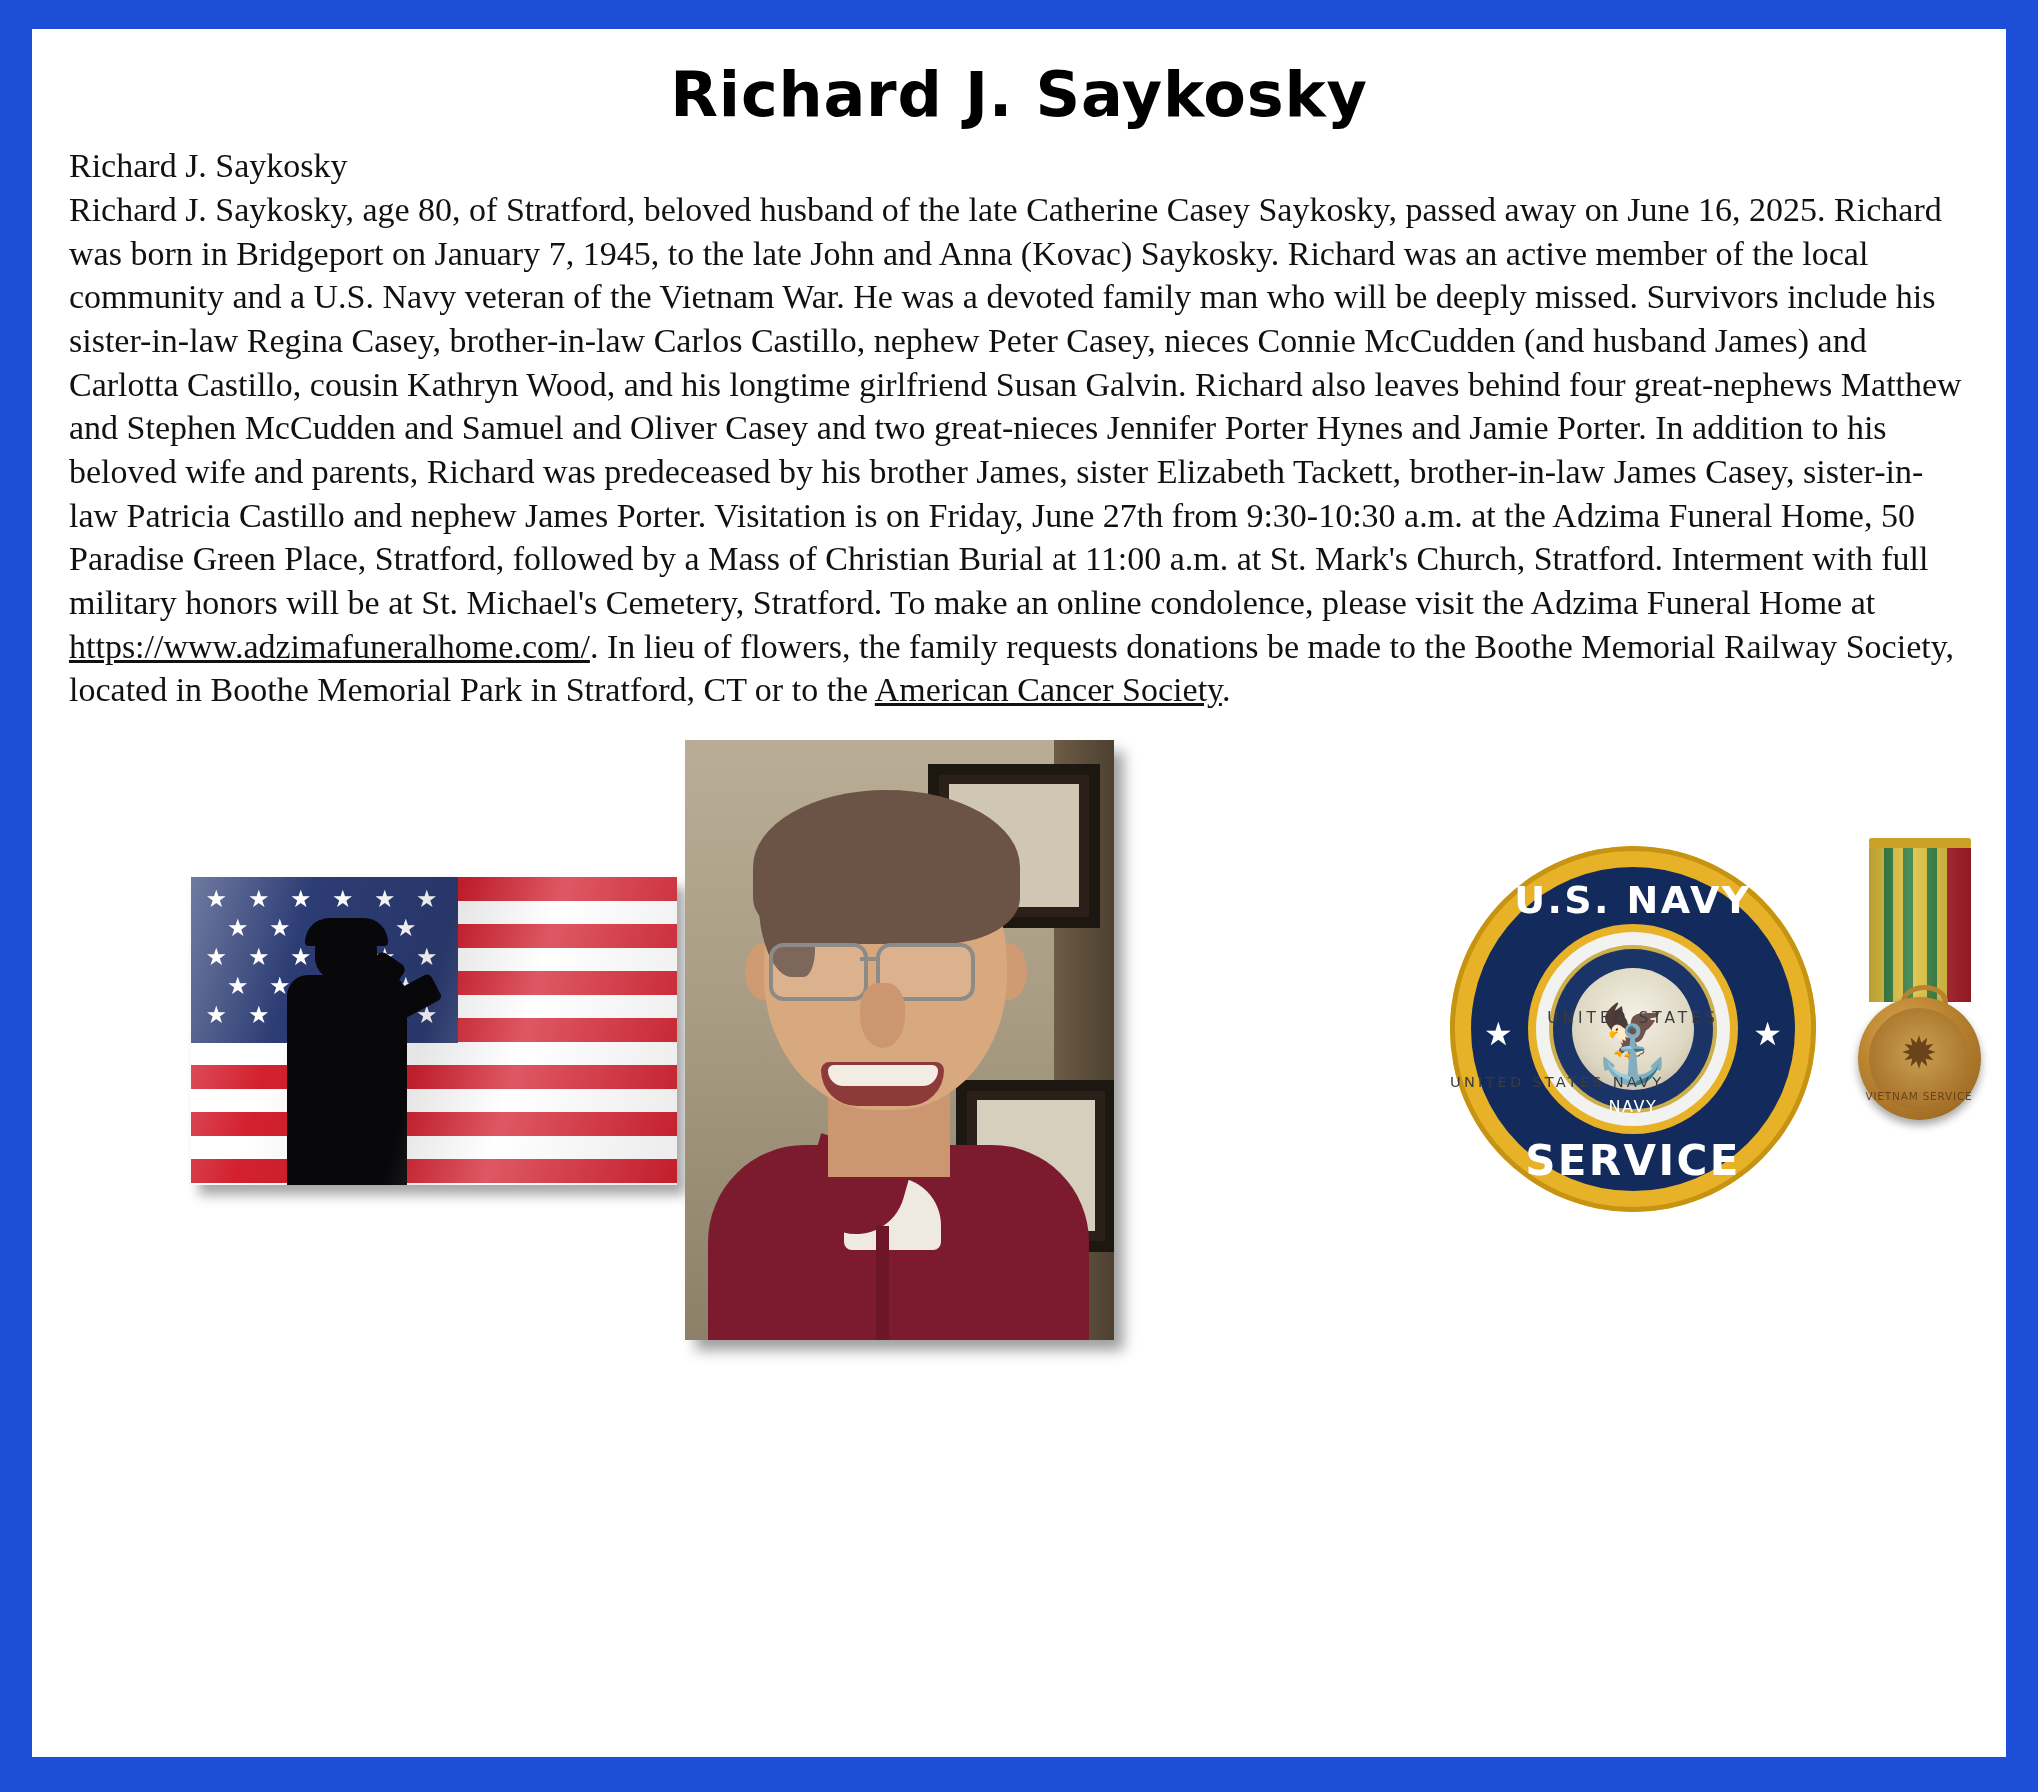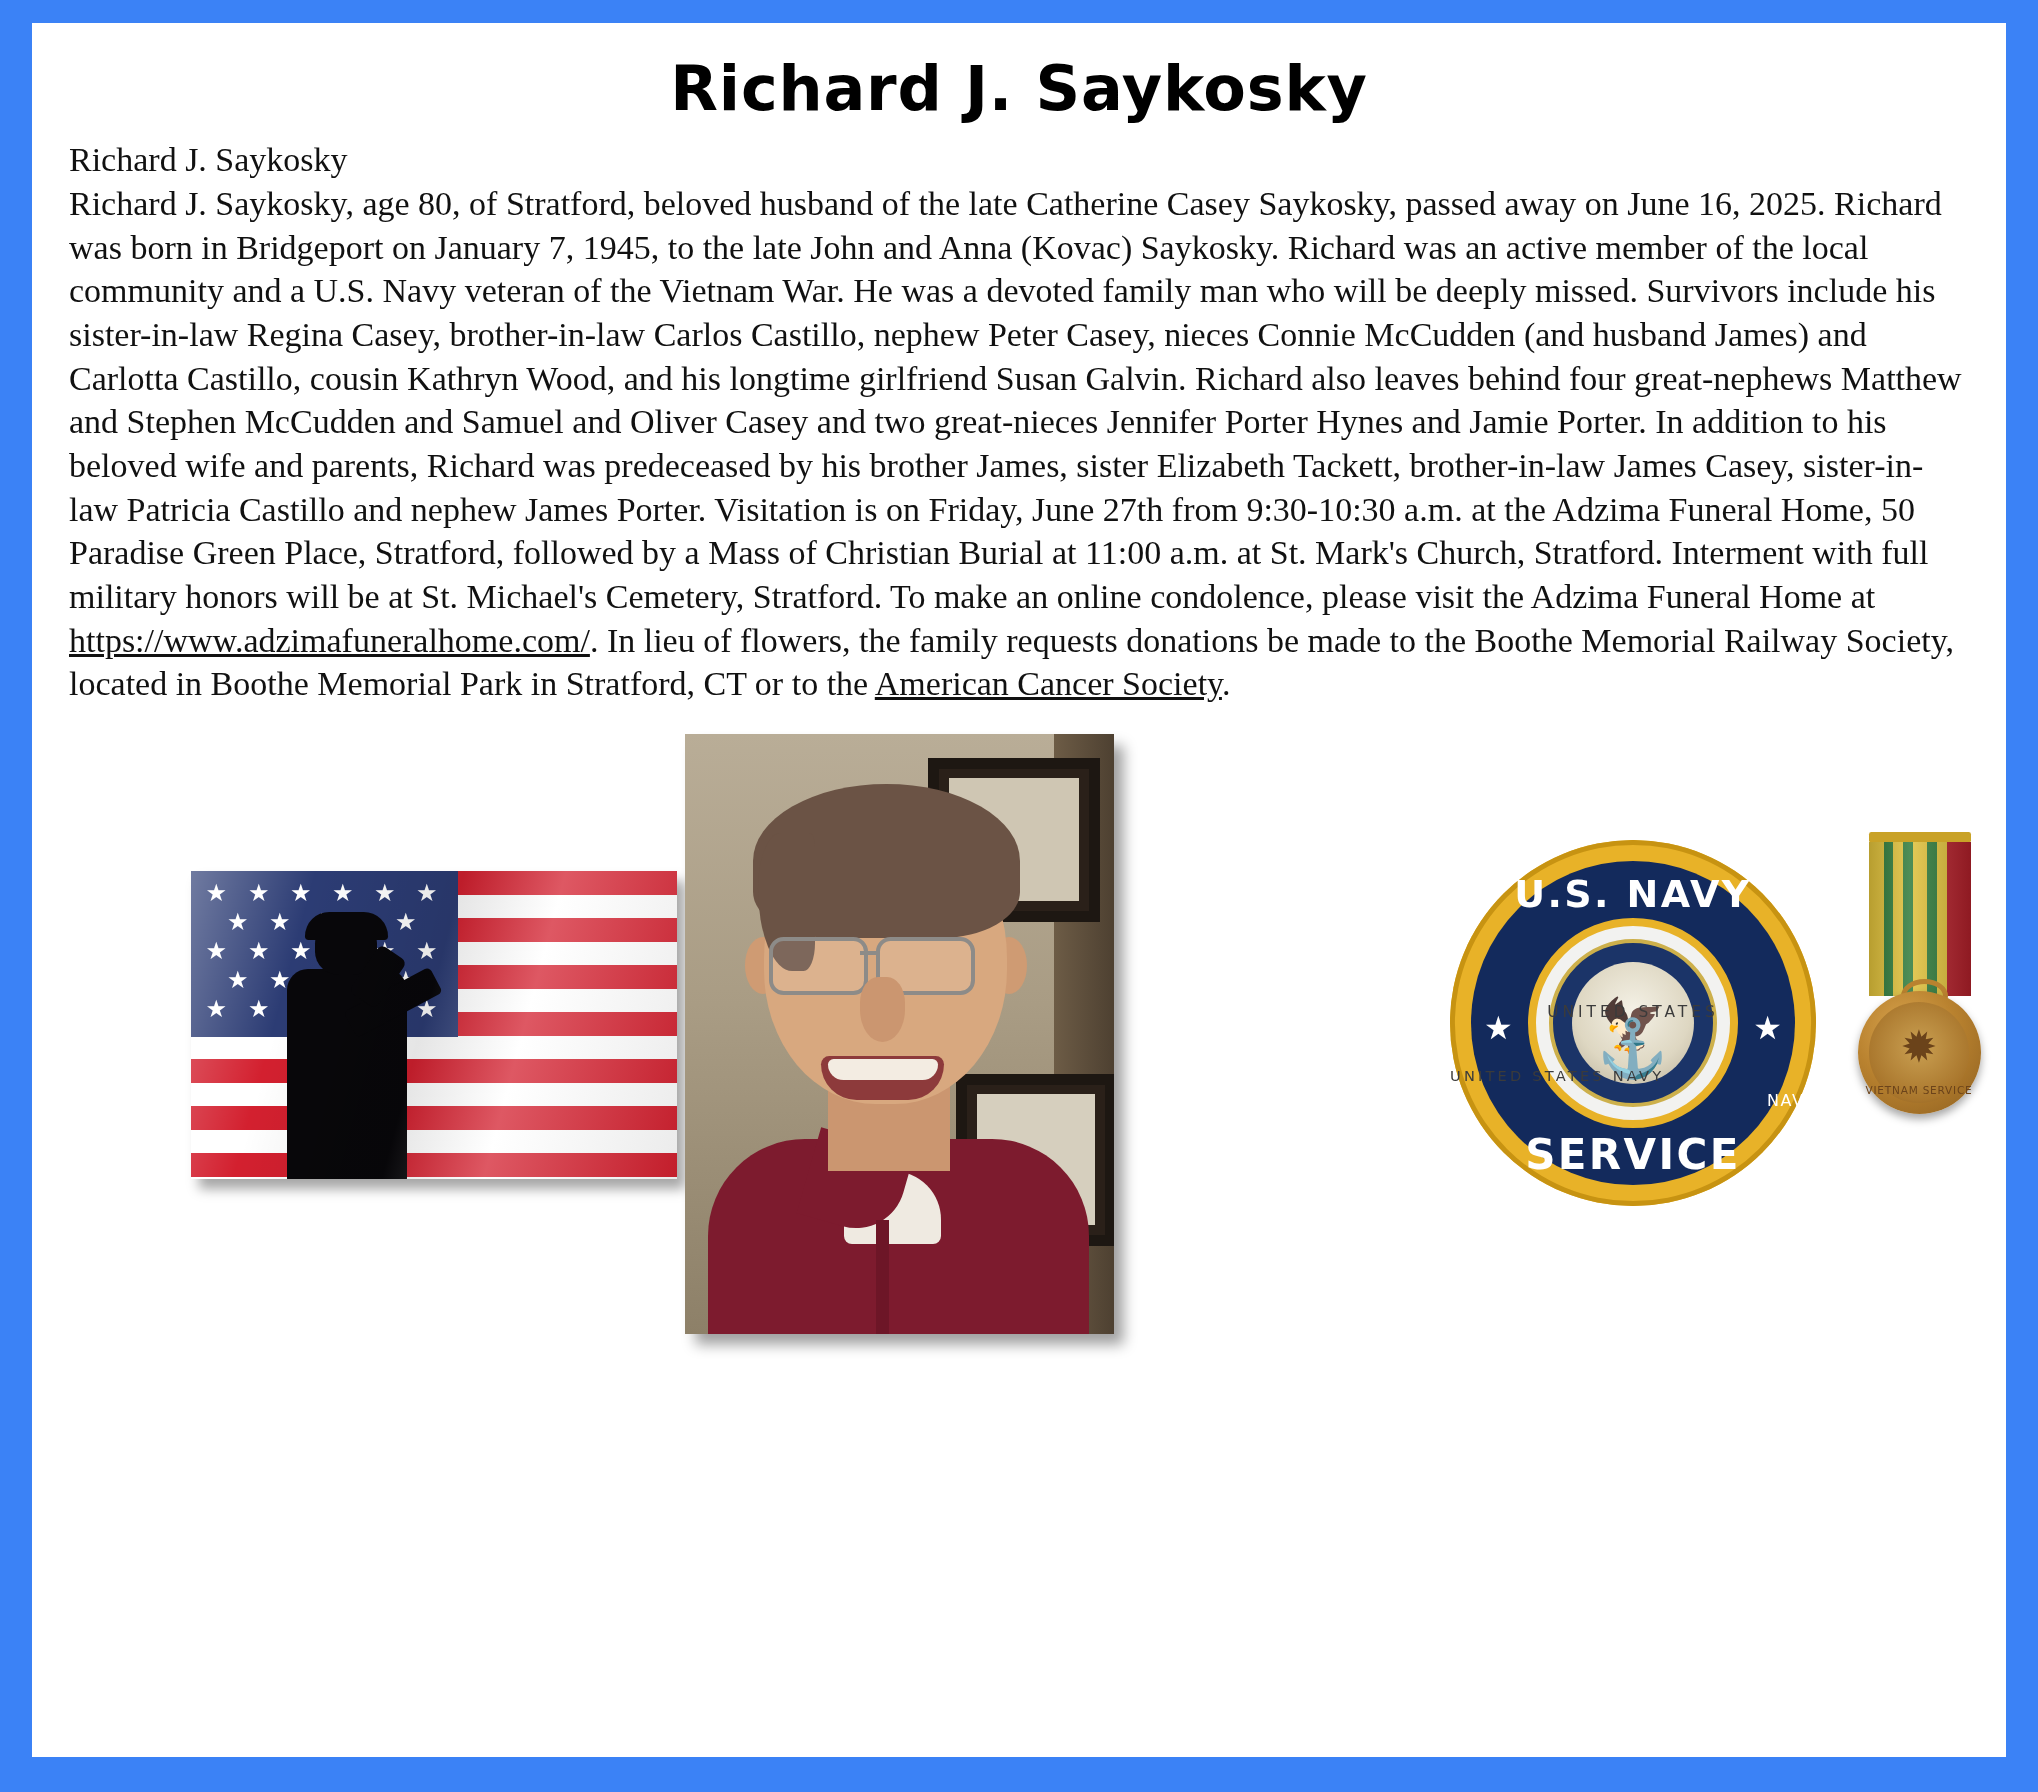--- a/index.html
+++ b/index.html
@@ -8,23 +8,23 @@
     background: #6b21c8;
   }
   body {
     width: 2038px;
     height: 1793px;
     font-family: "Liberation Serif", serif;
   }
   .page {
     width: 2038px;
     height: 1793px;
-    background: #3b82f6;
+    background: #1d4ed8;
     box-sizing: border-box;
-    padding: 23px 32px 36px 32px;
+    padding: 29px 32px 36px 32px;
   }
   .sheet {
     background: #ffffff;
     width: 100%;
     height: 100%;
     box-sizing: border-box;
     padding: 27.5px 37px 16px 37px;
     position: relative;
     overflow: hidden;
   }
@@ -295,21 +295,21 @@
     left: 0; right: 0;
     text-align: center;
     font-family: "DejaVu Sans", sans-serif;
     font-weight: bold;
     color: #ffffff;
     letter-spacing: 2.4px;
   }
   .seal .top-text { top: 32px; font-size: 38px; }
   .seal .bottom-text { bottom: 27.5px; font-size: 42px; }
   .seal .mini-text {
-    position:absolute; left:0; right:0; text-align:right; bottom: 96px;
+    position:absolute; left:0; right:0; text-align:center; bottom: 96px;
     font-family:"DejaVu Sans", sans-serif; font-size: 16px; color:#fff; letter-spacing:1.6px;
   }
   .seal .star-l, .seal .star-r {
     position: absolute; top: 169px; color:#fff; font-size: 32px;
   }
   .seal .star-l { left: 34px; }
   .seal .star-r { right: 34px; }
   .seal .arc-text {
     position:absolute; left: 0; right:0; top: 120px; text-align:center;
     font-family:"DejaVu Sans", sans-serif; font-size: 15.4px; color:#3b3b3b; letter-spacing: 4px; margin-top: 43px;

